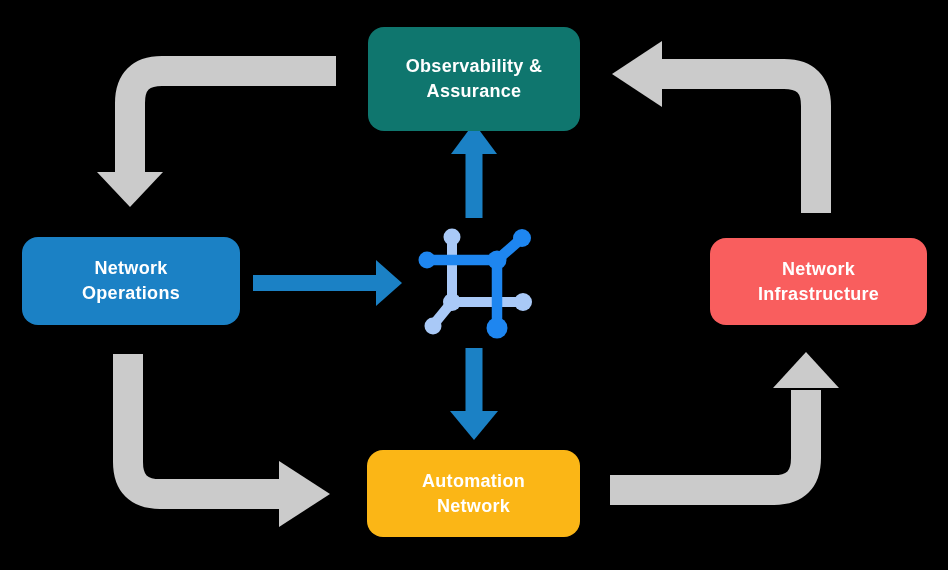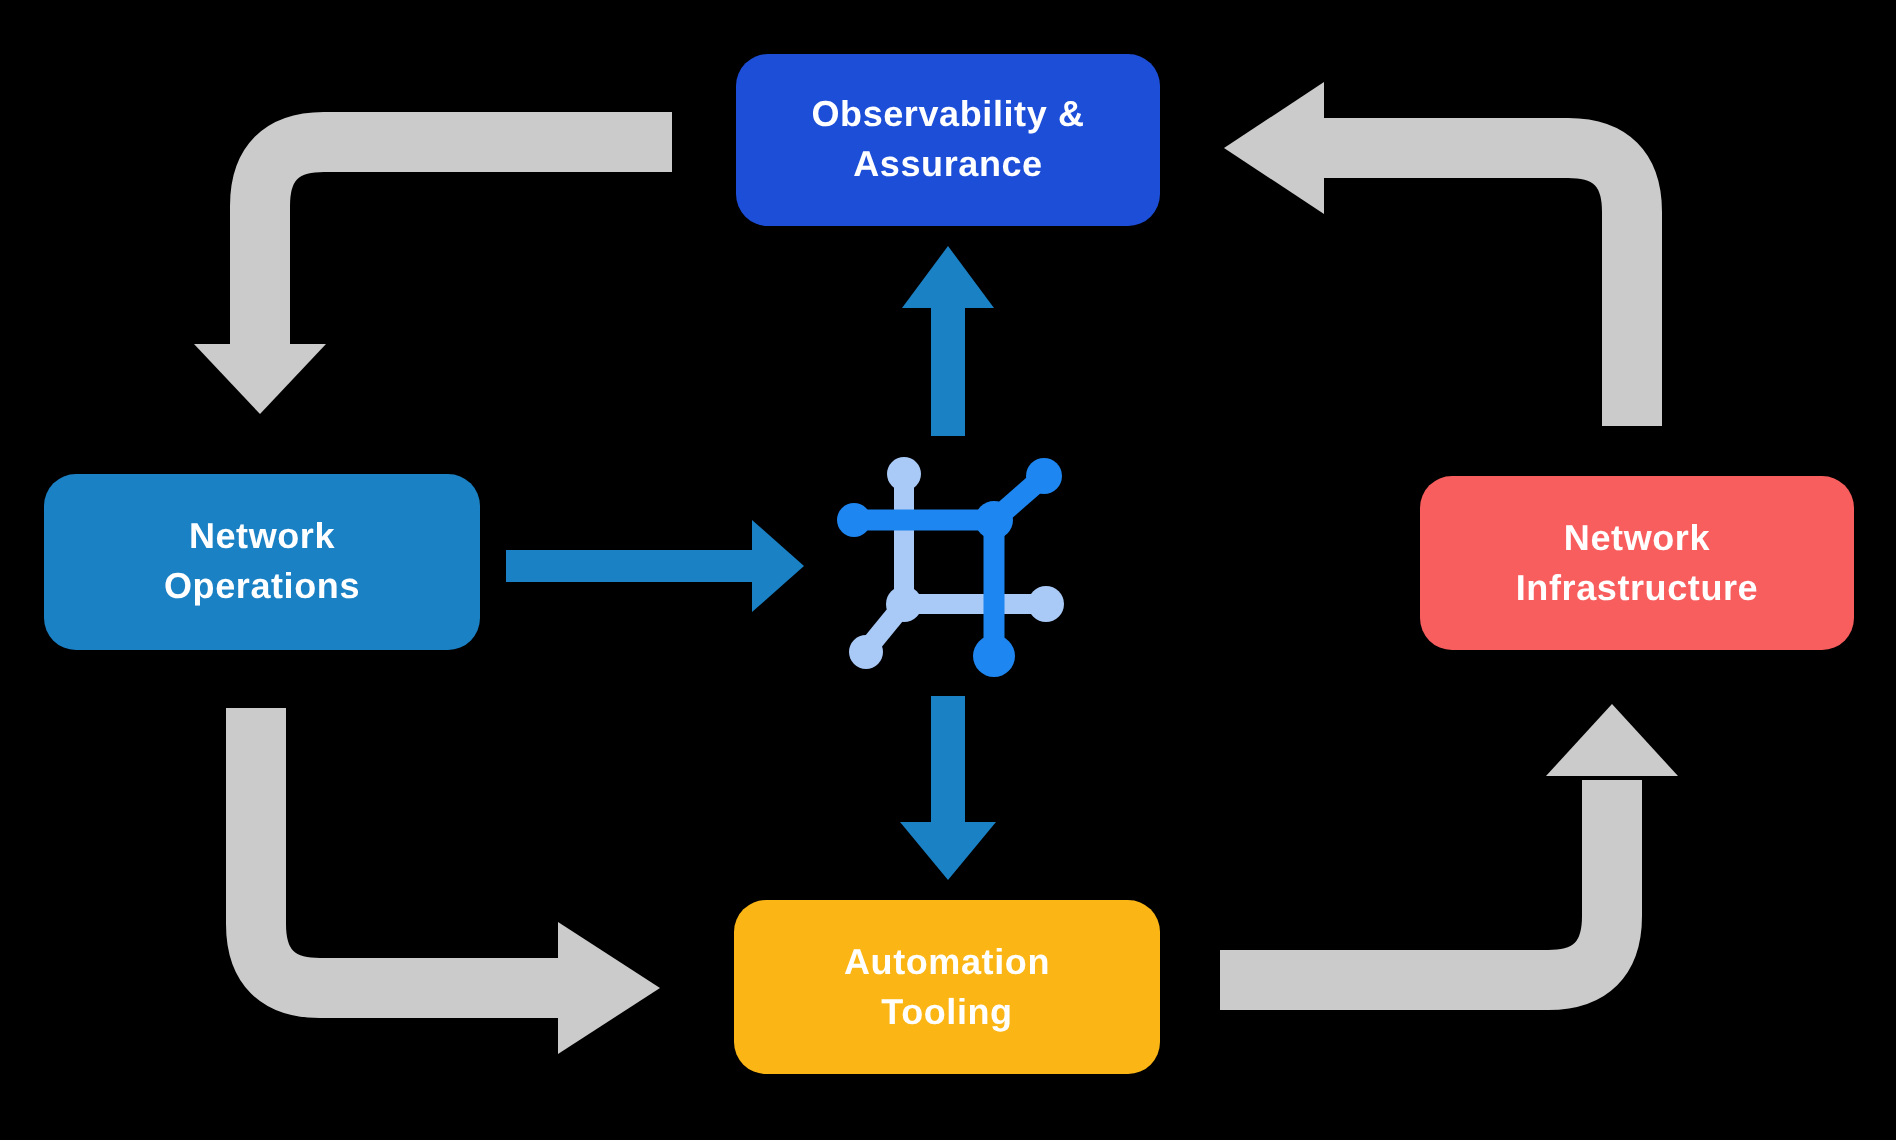--- a/index.html
+++ b/index.html
@@ -6,21 +6,21 @@
   .stage{
     position:relative;width:948px;height:570px;background:#000000;overflow:hidden;
     font-family:"Liberation Sans",sans-serif;
   }
   .flow-layer{position:absolute;left:0;top:0;}
   .node{
     position:absolute;border-radius:16px;display:flex;align-items:center;justify-content:center;
     text-align:center;color:#FFFFFF;font-size:18px;line-height:25px;font-weight:600;
     letter-spacing:.3px;white-space:pre-line;
   }
-  .node-observability{left:368px;top:27px;width:212px;height:86px;background:#1d4ed8;}
+  .node-observability{left:368px;top:27px;width:212px;height:104px;background:#0f766e;}
   .node-operations{left:22px;top:237px;width:218px;height:88px;background:#1B81C5;}
   .node-infrastructure{left:710px;top:238px;width:217px;height:87px;background:#F95E5E;}
   .node-tooling{left:367px;top:450px;width:213px;height:87px;background:#FBB616;}
 </style>
 </head>
 <body>
 
 <div class="stage">
 
   <svg class="flow-layer" width="948" height="570" viewBox="0 0 948 570">
@@ -90,16 +90,16 @@
 Operations</span>
   </div>
 
   <div class="node node-infrastructure">
     <span>Network
 Infrastructure</span>
   </div>
 
   <div class="node node-tooling">
     <span>Automation
-Tooling</span>
+Network</span>
   </div>
 
 </div>
 
 </body></html>

